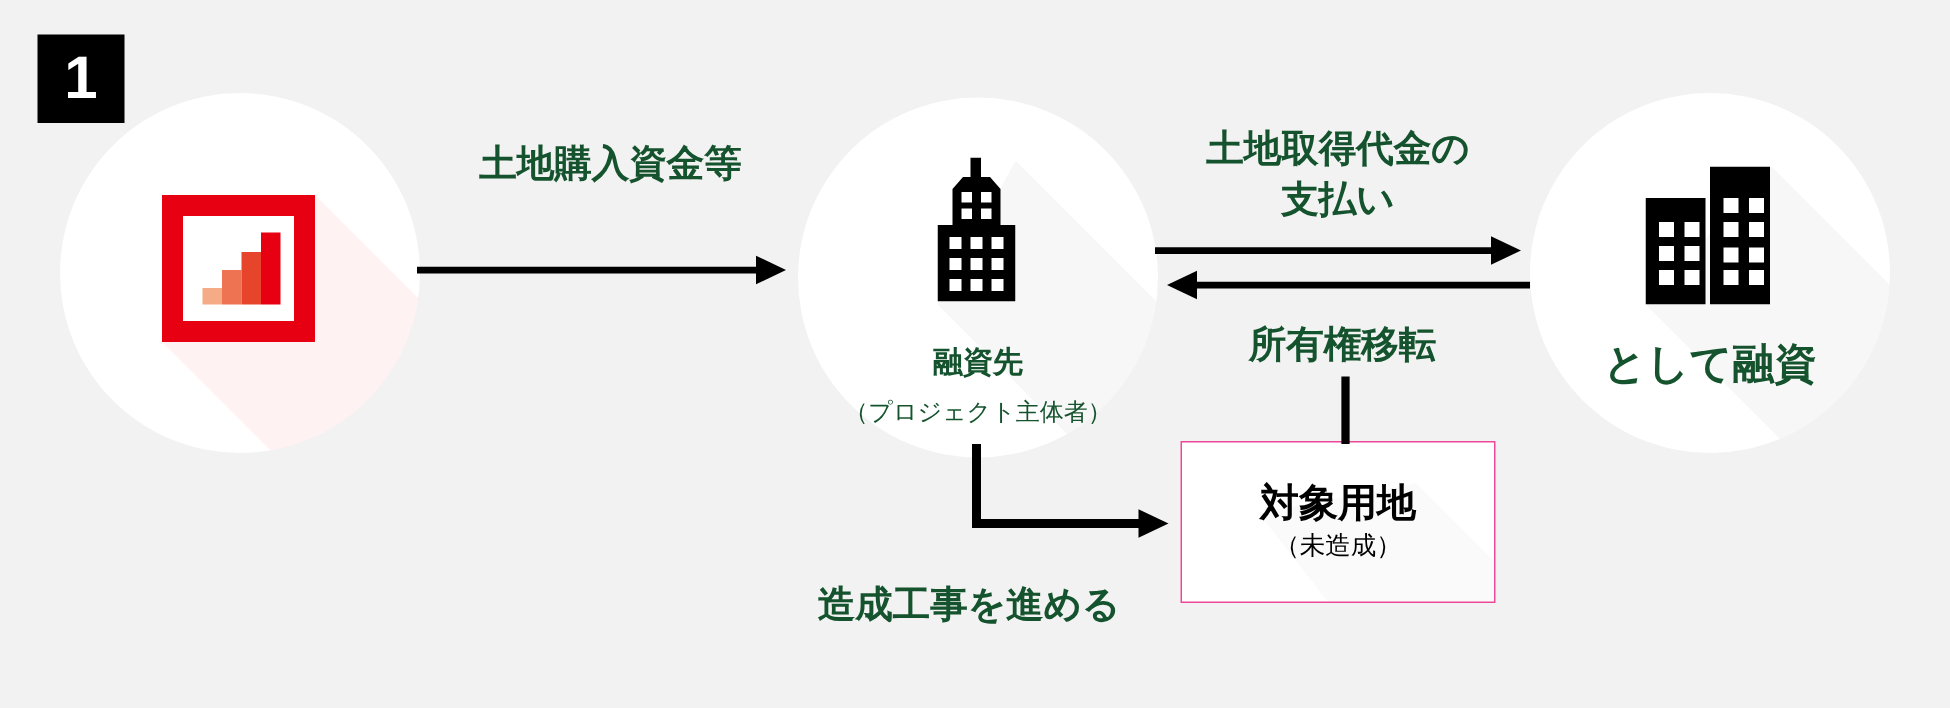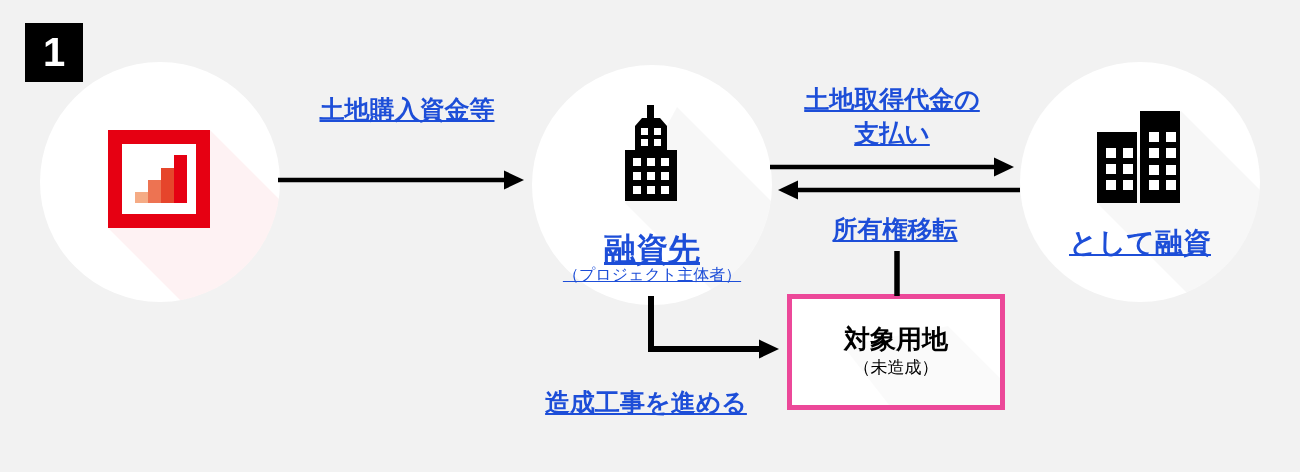--- a/index.html
+++ b/index.html
@@ -33,33 +33,33 @@
   .logo-bar.b4{left:66px;top:25px;height:48px;}
 
   .node-icon{position:absolute;}
   .icon-borrower{left:93px;top:40px;width:52px;height:96px;}
   .icon-landowner{left:77px;top:49px;width:84px;height:92px;}
 
   
   .connectors{position:absolute;left:0;top:0;pointer-events:none;}
 
   
-  .lbl{position:absolute;font-weight:700;color:#1d4ed8;text-decoration:underline;}
+  .lbl{position:absolute;font-weight:700;color:#14532d;}
   .lbl.center{text-align:center;}
   .edge-loan{left:290px;top:92px;width:234px;font-size:25px;line-height:34px;}
   .edge-payment{left:775px;top:82px;width:234px;font-size:25px;line-height:34px;}
   .edge-ownership{left:775px;top:213px;width:240px;font-size:25px;}
-  .node-borrower-label{left:552px;top:228px;width:200px;font-size:32px;}
+  .node-borrower-label{left:552px;top:228px;width:200px;font-size:20px;}
   .node-borrower-sub{left:512px;top:265px;width:280px;font-size:16px;font-weight:500;}
   .node-landowner-label{left:1040px;top:224px;width:200px;font-size:28px;}
   .edge-development{left:540px;top:386px;width:212px;font-size:25px;}
 
   
   .site-box{position:absolute;left:787px;top:294px;width:208px;height:106px;background:#fff;
-            border:5px solid #ec4899;display:flex;flex-direction:column;align-items:center;
+            border:1px solid #ec4899;display:flex;flex-direction:column;align-items:center;
             justify-content:center;overflow:hidden;}
   .site-shadow{position:absolute;left:0;top:0;width:100%;height:100%;background:rgba(0,0,0,0.02);
             clip-path:polygon(156px 27px,456px 327px,351px 432px,51px 47px);}
   .site-title{font-size:26px;font-weight:700;line-height:32px;z-index:1;}
   .site-sub{font-size:17px;font-weight:500;line-height:26px;margin-top:0;z-index:1;}
 </style>
 </head>
 <body>
 
 <div class="stage">

